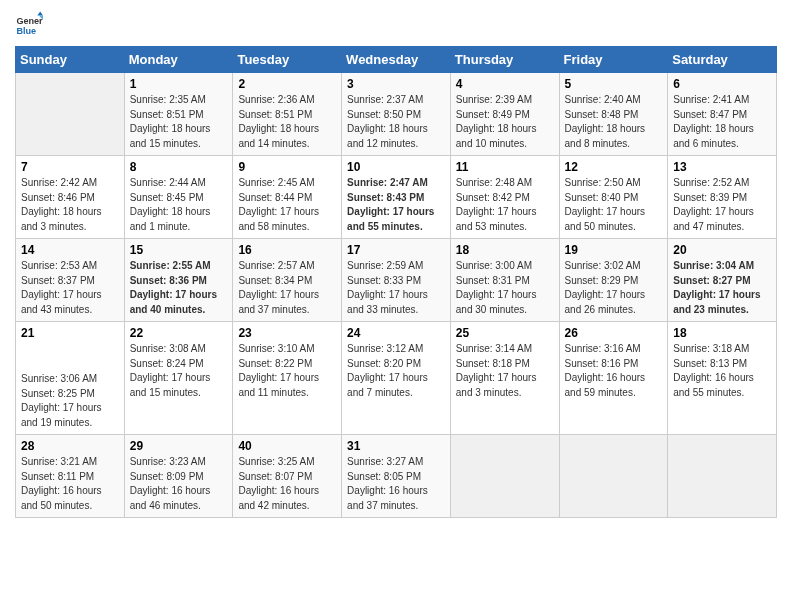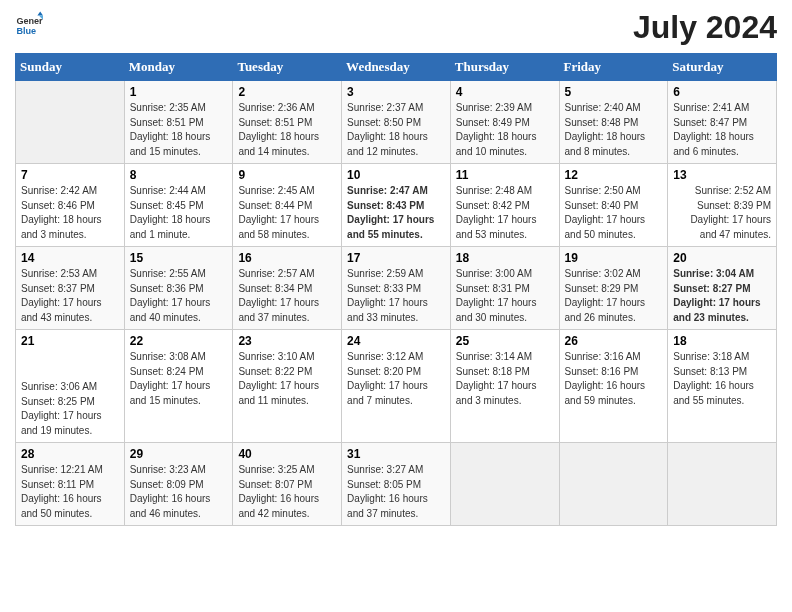--- a/index.html
+++ b/index.html
@@ -44,21 +44,20 @@
       font-size: 10.5px;
     }
     thead tr th {
       background-color: #2f6db5;
       color: #fff;
       padding: 5px 4px;
       text-align: left;
       font-size: 13px;
       font-weight: 600;
       border: 1px solid #2f6db5;
-      font-family: Liberation Serif, serif;
     }
     tbody tr td {
       border: 1px solid #ccc;
       vertical-align: top;
       padding: 4px 5px;
       min-height: 80px;
       width: calc(100% / 7);
     }
     .day-number {
       font-weight: bold;
@@ -87,21 +86,20 @@
 <div class="header-row">
   <div class="logo">
     <svg class="logo-icon" viewBox="0 0 40 40">
       <text x="2" y="20" font-size="13" font-weight="bold" fill="#333" font-family="Arial">General</text>
       <text x="2" y="34" font-size="13" font-weight="bold" fill="#1a6cb5" font-family="Arial">Blue</text>
       <polygon points="32,8 40,8 36,2" fill="#1a6cb5"></polygon>
       <polygon points="34,8 40,14 40,8" fill="#5aabde"></polygon>
     </svg>
   </div>
   <div class="title-block">
-    <div class="month-year">July 2024</div>
   </div>
 </div>
 
 <table>
   <thead>
     <tr>
     <th>Sunday</th>
         <th>Monday</th>
         <th>Tuesday</th>
         <th>Wednesday</th>
@@ -194,37 +192,37 @@
         </td>
         <td>
           <span class="day-number">12</span>
           <div class="day-info" style="white-space: pre-line;">Sunrise: 2:50 AM
 Sunset: 8:40 PM
 Daylight: 17 hours
 and 50 minutes.</div>
         </td>
         <td>
           <span class="day-number">13</span>
-          <div class="day-info" style="white-space: pre-line; text-align: right;">Sunrise: 2:52 AM
+          <div class="day-info" style="white-space: pre-line;">Sunrise: 2:52 AM
 Sunset: 8:39 PM
 Daylight: 17 hours
 and 47 minutes.</div>
         </td>
       </tr>
       <tr>
         <td>
           <span class="day-number">14</span>
           <div class="day-info" style="white-space: pre-line;">Sunrise: 2:53 AM
 Sunset: 8:37 PM
 Daylight: 17 hours
 and 43 minutes.</div>
         </td>
         <td>
           <span class="day-number">15</span>
-          <div class="day-info" style="white-space: pre-line;">Sunrise: 2:55 AM
+          <div class="day-info" style="white-space: pre-line; font-weight: bold;">Sunrise: 2:55 AM
 Sunset: 8:36 PM
 Daylight: 17 hours
 and 40 minutes.</div>
         </td>
         <td>
           <span class="day-number">16</span>
           <div class="day-info" style="white-space: pre-line;">Sunrise: 2:57 AM
 Sunset: 8:34 PM
 Daylight: 17 hours
 and 37 minutes.</div>
@@ -305,21 +303,21 @@
           <span class="day-number">18</span>
           <div class="day-info" style="white-space: pre-line;">Sunrise: 3:18 AM
 Sunset: 8:13 PM
 Daylight: 16 hours
 and 55 minutes.</div>
         </td>
       </tr>
       <tr>
         <td>
           <span class="day-number">28</span>
-          <div class="day-info" style="white-space: pre-line;">Sunrise: 12:21 AM
+          <div class="day-info" style="white-space: pre-line;">Sunrise: 3:21 AM
 Sunset: 8:11 PM
 Daylight: 16 hours
 and 50 minutes.</div>
         </td>
         <td>
           <span class="day-number">29</span>
           <div class="day-info" style="white-space: pre-line;">Sunrise: 3:23 AM
 Sunset: 8:09 PM
 Daylight: 16 hours
 and 46 minutes.</div>

